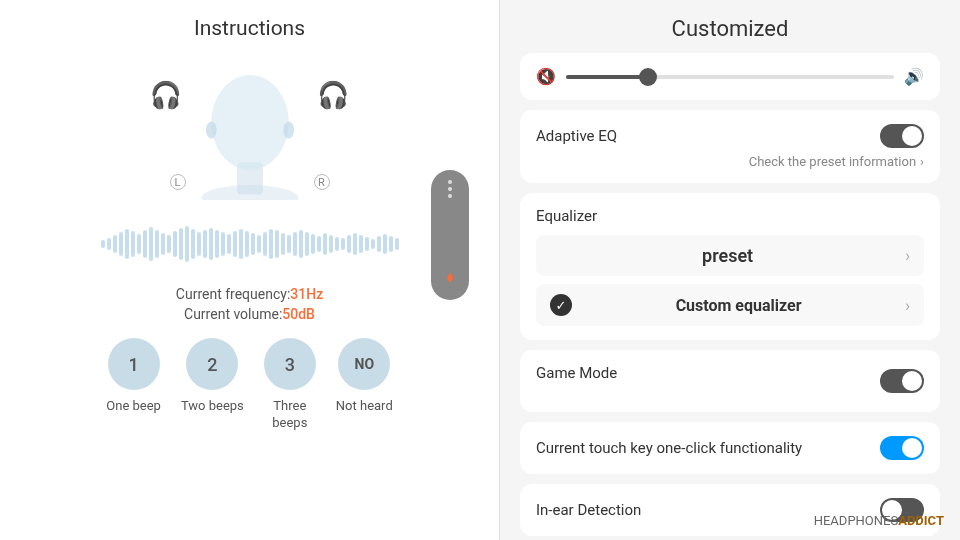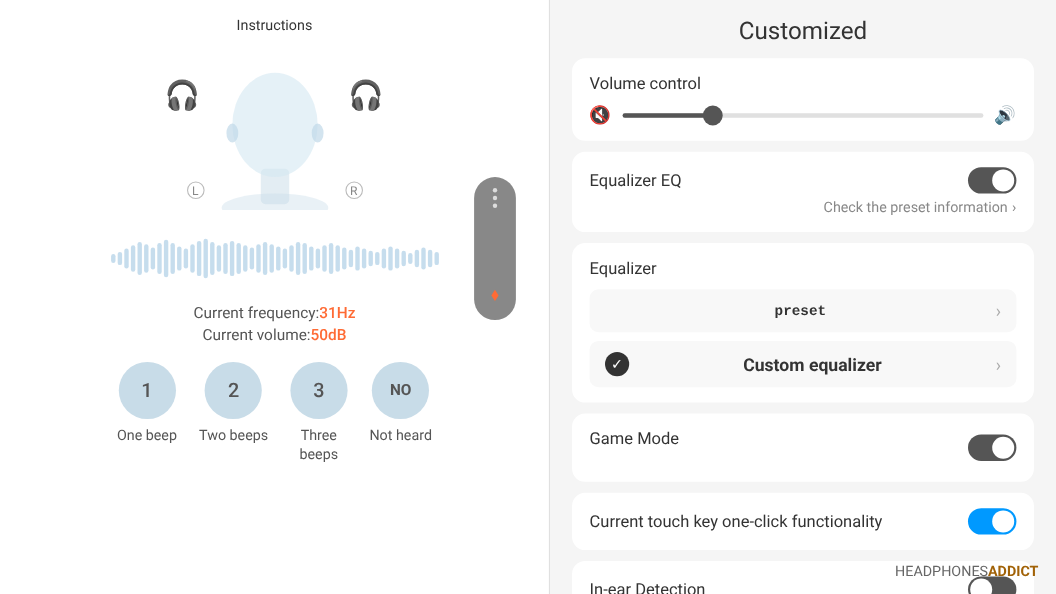--- a/index.html
+++ b/index.html
@@ -17,21 +17,21 @@
       width: 500px;
       background: #ffffff;
       display: flex;
       flex-direction: column;
       align-items: center;
       padding: 16px 20px 16px;
       border-right: 1px solid #e0e0e0;
     }
 
     .panel-title {
-      font-size: 13px;
+      font-size: 21px;
       font-weight: 400;
       color: #333;
       margin-bottom: 10px;
     }
 
     
     .head-area {
       position: relative;
       width: 260px;
       height: 160px;
@@ -343,24 +343,23 @@
       justify-content: space-between;
       cursor: pointer;
     }
 
     .eq-option-inner {
       flex: 1;
       text-align: center;
     }
 
     .eq-preset-label {
-      font-size: 13px;
+      font-size: 18px;
       font-weight: 600;
       color: #333;
-      font-family: Liberation Mono, monospace;
     }
 
     .eq-preset-sub {
       font-size: 13px;
       color: #888;
     }
 
     .chevron {
       color: #aaa;
       font-size: 16px;
@@ -542,34 +541,33 @@
       <div class="device-bluetooth">⬧</div>
     </div>
 
   </div>
 </div>
 
 <div class="right-panel">
   <h1 class="right-title">Customized</h1>
 
   <div class="card">
-    <div class="card-label">Volume control</div>
     <div class="volume-row">
       <span class="vol-icon">🔇</span>
       <div class="vol-slider">
         <div class="vol-fill"></div>
         <div class="vol-thumb"></div>
       </div>
       <span class="vol-icon">🔊</span>
     </div>
   </div>
 
   <div class="card">
     <div class="card-row">
-      <span class="card-label" style="margin-bottom:0">Equalizer EQ</span>
+      <span class="card-label" style="margin-bottom:0">Adaptive EQ</span>
       <div class="toggle">
         <div class="toggle-knob"></div>
       </div>
     </div>
     <div class="detail-link">
       <span>Check the preset information</span>
       <span>›</span>
     </div>
   </div>
 

